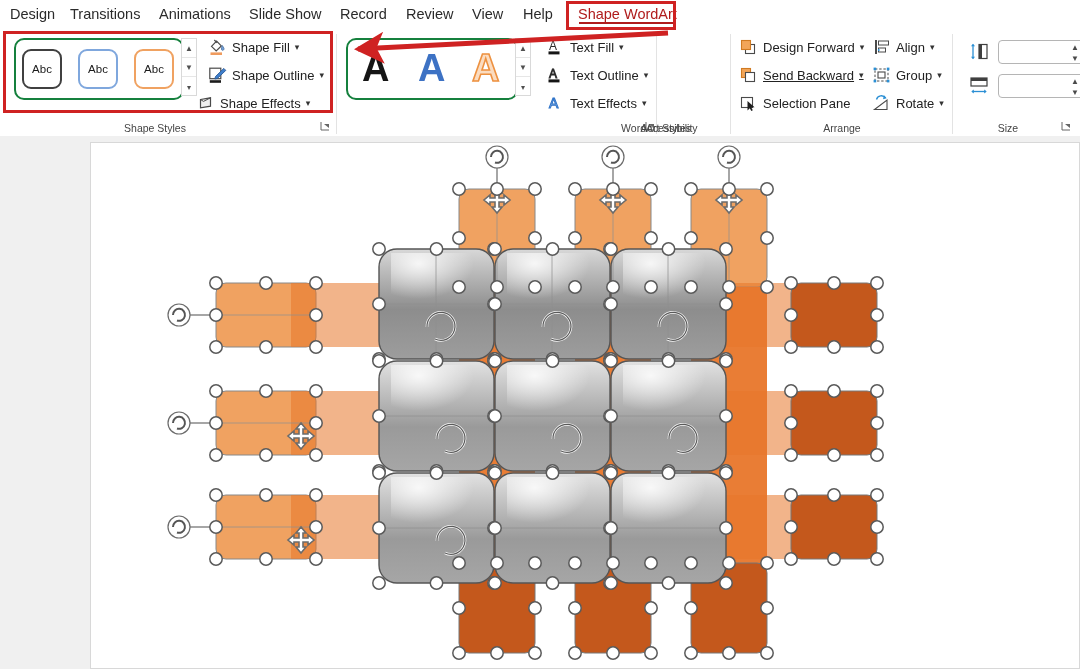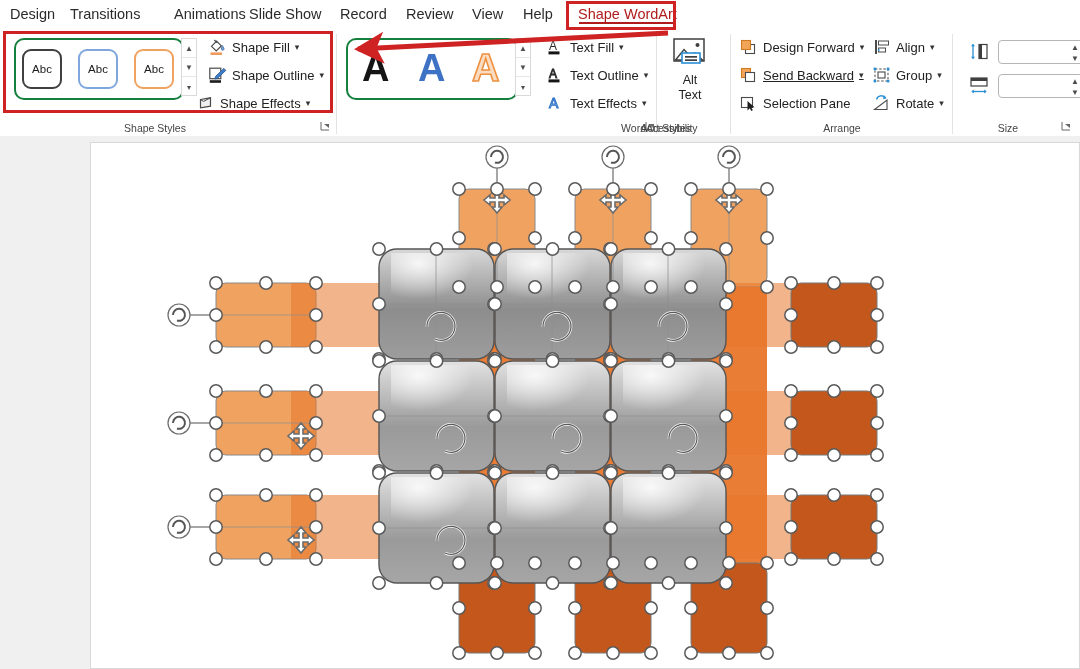--- a/index.html
+++ b/index.html
@@ -123,21 +123,21 @@
   .canvas-svg { position:absolute; left:0; top:0; }
 </style>
 </head>
 <body>
 
 <div id="app">
 
   <div class="tabbar">
     <div class="tab" style="left:8px;"><span>Design</span></div>
     <div class="tab" style="left:68px;"><span>Transitions</span></div>
-    <div class="tab" style="left:172px;"><span>Animations</span></div>
+    <div class="tab" style="left:157px;"><span>Animations</span></div>
     <div class="tab" style="left:247px;text-align:center;"><span>Slide Show</span></div>
     <div class="tab" style="left:338px;"><span>Record</span></div>
     <div class="tab" style="left:404px;"><span>Review</span></div>
     <div class="tab" style="left:470px;"><span>View</span></div>
     <div class="tab" style="left:521px;"><span>Help</span></div>
     <div class="tab active" style="left:576px;">
       <span>Shape WordArt</span>
       <span class="tab-underline"></span>
     </div>
   </div>
@@ -253,34 +253,20 @@
     <div class="group-label" style="left:616px; width:80px;">WordArt Styles</div>
     <div class="dialog-launcher" style="left:645px;">
       <svg width="11" height="11" viewBox="0 0 11 11">
           <path d="M1 1 L1 9 L9 9" fill="none" stroke="#666" stroke-width="1"></path>
           <path d="M4 3 L9 3 L9 7 Z" fill="#666"></path>
         </svg>
     </div>
 
     <div class="vsep" style="left:656px;"></div>
 
-    <div class="bigbtn" style="left:662px; top:6px;">
-      <span style="margin-top:2px;">
-        <svg width="40" height="32" viewBox="0 0 40 32">
-          <rect x="4" y="3" width="30" height="22" fill="#ffffff" stroke="#3f3f3f" stroke-width="1.5"></rect>
-          <circle cx="27.5" cy="9" r="2" fill="#3f3f3f"></circle>
-          <path d="M5.5 24 L14 13.5 L21 21 L25 17 L32.5 24 Z" fill="#ffffff" stroke="#3f3f3f" stroke-width="1.4"></path>
-          <rect x="12" y="17" width="18" height="10" fill="#ffffff" stroke="#2b8fd4" stroke-width="1.6"></rect>
-          <rect x="15" y="20" width="12" height="1.7" fill="#3f3f3f"></rect>
-          <rect x="15" y="23.3" width="12" height="1.7" fill="#3f3f3f"></rect>
-        </svg>
-      </span>
-      <span style="margin-top:1px;">Alt</span>
-      <span>Text</span>
-    </div>
     <div class="group-label" style="left:626px; width:86px;">Accessibility</div>
 
     <div class="vsep" style="left:730px;"></div>
 
     <div class="cmd" style="left:739px; top:8px;">
       <span class="ic">
         <svg width="19" height="18" viewBox="0 0 19 18">
           <rect x="6.5" y="6.5" width="9" height="9" fill="#fff" stroke="#4a4a4a" stroke-width="1.1"></rect>
           <rect x="2.5" y="2.5" width="9" height="9" fill="#f2a559" stroke="#d07a22" stroke-width="1.1"></rect>
         </svg>

